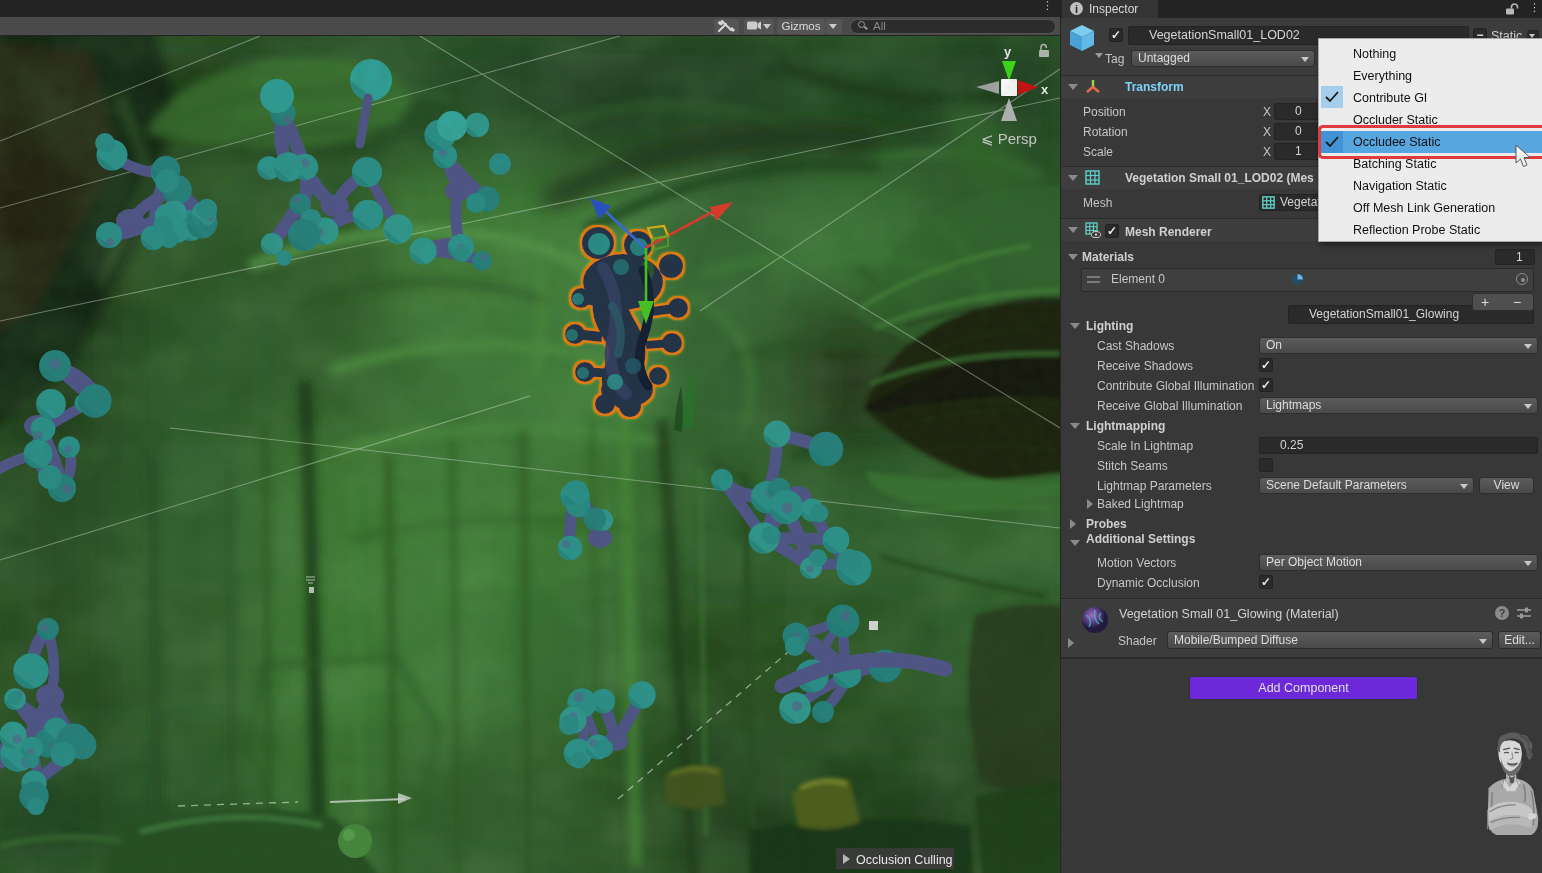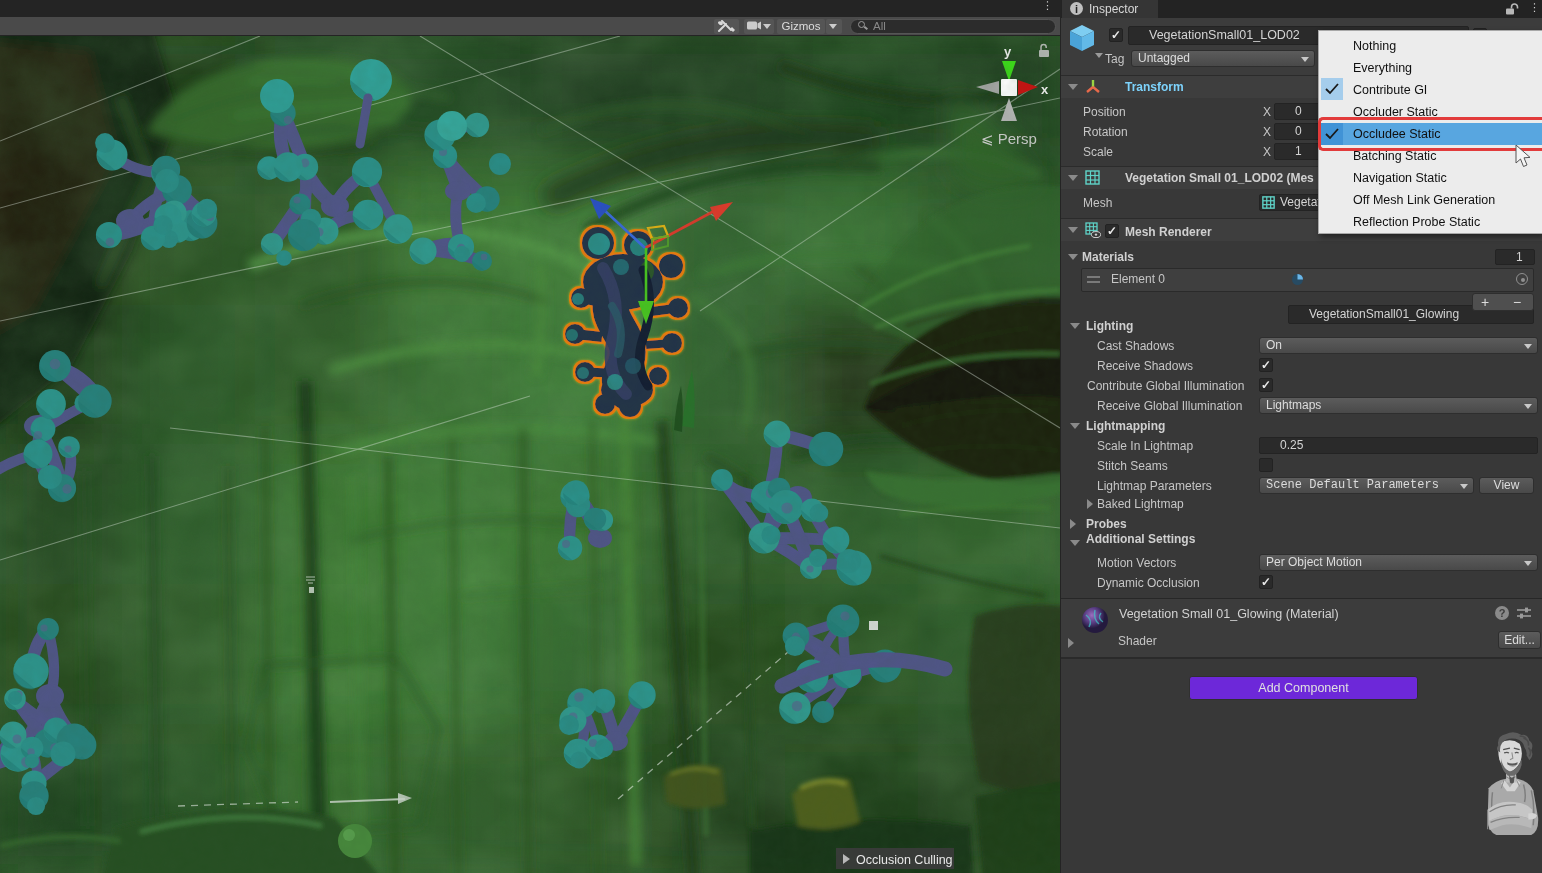--- a/index.html
+++ b/index.html
@@ -20,21 +20,21 @@
   .sep { left:0; width:482px; height:1px; background:#272727; }
   .chdr { left:0; width:482px; height:23px; background:#3e3e3e; border-top:1px solid #2b2b2b; }
   .bold { font-weight:bold; }
   .fld { background:#2a2a2a; border:1px solid #232323; border-radius:2px; color:#d4d4d4; line-height:15px; padding-left:20px; overflow:hidden; white-space:nowrap; }
   .dd { background:linear-gradient(#5c5c5c,#494949); border:1px solid #2e2e2e; border-radius:3px; color:#dcdcdc; line-height:15px; padding-left:6px; overflow:hidden; white-space:nowrap; }
   .dd .arr, .ddarr { position:absolute; right:5px; top:6px; width:0; height:0; border-left:4px solid transparent; border-right:4px solid transparent; border-top:5px solid #c8c8c8; }
   .cb { width:14px; height:14px; background:#2a2a2a; border:1px solid #222; border-radius:2px; color:#e8e8e8; font-size:12px; font-weight:bold; line-height:13px; text-align:center; }
   .tri-d { width:0; height:0; border-left:5px solid transparent; border-right:5px solid transparent; border-top:6px solid #8a8a8a; }
   .tri-r { width:0; height:0; border-top:5px solid transparent; border-bottom:5px solid transparent; border-left:6px solid #8a8a8a; }
   
-  #popup { left:1318px; top:30px; width:224px; height:204px; background:#ececec; border:1px solid #a8a8a8; border-right:none; box-shadow:2px 3px 6px rgba(0,0,0,0.45); color:#101010; }
+  #popup { left:1318px; top:38px; width:224px; height:204px; background:#ececec; border:1px solid #a8a8a8; border-right:none; box-shadow:2px 3px 6px rgba(0,0,0,0.45); color:#101010; }
   #popup .item { position:absolute; left:34px; height:22px; line-height:22px; font-size:12.5px; }
 </style>
 </head>
 <body>
 <div id="root">
 
   <div id="scenetop" class="abs">
     <div class="abs" style="left:1042px;top:3px;width:3px;height:11px;color:#cfcfcf;font-size:11px;line-height:4px;">⋮</div>
   </div>
 
@@ -743,33 +743,33 @@
     <div class="abs" style="left:411px;top:293px;width:62px;height:18px;background:#4f4f4f;border:1px solid #2e2e2e;border-radius:3px;"></div>
     <div class="abs" style="left:420px;top:294px;color:#ddd;font-size:14px;">+</div>
     <div class="abs" style="left:452px;top:294px;color:#ddd;font-size:14px;">−</div>
 
     <div class="abs bold" style="left:25px;top:319px;color:#d0d0d0;">Lighting</div>
     <div class="tri-d abs" style="left:9px;top:323px;"></div>
     <div class="abs" style="left:36px;top:339px;">Cast Shadows</div>
     <div class="dd abs" style="left:198px;top:337px;width:279px;height:17px;">On<span class="arr"></span></div>
     <div class="abs" style="left:36px;top:359px;">Receive Shadows</div>
     <div class="cb abs" style="left:198px;top:358px;">✓</div>
-    <div class="abs" style="left:26px;top:379px;width:162px;overflow:hidden;white-space:nowrap;">Contribute Global Illumination</div>
+    <div class="abs" style="left:36px;top:379px;width:162px;overflow:hidden;white-space:nowrap;">Contribute Global Illumination</div>
     <div class="cb abs" style="left:198px;top:378px;">✓</div>
     <div class="abs" style="left:36px;top:399px;">Receive Global Illumination</div>
     <div class="dd abs" style="left:198px;top:397px;width:279px;height:17px;">Lightmaps<span class="arr"></span></div>
 
     <div class="abs bold" style="left:25px;top:419px;color:#d0d0d0;">Lightmapping</div>
     <div class="tri-d abs" style="left:9px;top:423px;"></div>
     <div class="abs" style="left:36px;top:439px;">Scale In Lightmap</div>
     <div class="fld abs" style="left:198px;top:437px;width:279px;height:17px;">0.25</div>
     <div class="abs" style="left:36px;top:459px;">Stitch Seams</div>
     <div class="cb abs" style="left:198px;top:458px;"></div>
     <div class="abs" style="left:36px;top:479px;">Lightmap Parameters</div>
-    <div class="dd abs" style="left:198px;top:477px;width:215px;height:17px;font-family:Liberation Mono, monospace;">Scene Default Parameters<span class="arr"></span></div>
+    <div class="dd abs" style="left:198px;top:477px;width:215px;height:17px;">Scene Default Parameters<span class="arr"></span></div>
     <div class="dd abs" style="left:418px;top:477px;width:55px;height:17px;text-align:center;padding-left:0;">View</div>
     <div class="tri-r abs" style="left:26px;top:499px;"></div>
     <div class="abs" style="left:36px;top:497px;">Baked Lightmap</div>
 
     <div class="abs bold" style="left:25px;top:517px;color:#d0d0d0;">Probes</div>
     <div class="tri-r abs" style="left:9px;top:519px;"></div>
     <div class="abs bold" style="left:25px;top:532px;color:#d0d0d0;">Additional Settings</div>
     <div class="tri-d abs" style="left:9px;top:540px;"></div>
     <div class="abs" style="left:36px;top:556px;">Motion Vectors</div>
     <div class="dd abs" style="left:198px;top:554px;width:279px;height:17px;">Per Object Motion<span class="arr"></span></div>
@@ -793,20 +793,21 @@
     <div class="abs" style="left:434px;top:606px;width:14px;height:14px;border-radius:50%;background:#8a8a8a;color:#3c3c3c;font-weight:bold;font-size:11px;text-align:center;line-height:14px;">?</div>
     <svg class="abs" style="left:456px;top:607px;" width="14" height="13" viewBox="0 0 14 13">
       <line x1="0" y1="3" x2="14" y2="3" stroke="#9a9a9a" stroke-width="1.6"></line>
       <line x1="0" y1="9" x2="14" y2="9" stroke="#9a9a9a" stroke-width="1.6"></line>
       <rect x="8" y="0.6" width="3" height="4.8" fill="#9a9a9a"></rect>
       <rect x="3" y="6.6" width="3" height="4.8" fill="#9a9a9a"></rect>
     </svg>
     <div class="abs" style="left:477px;top:605px;color:#cfcfcf;font-size:11px;">⋮</div>
     <div class="tri-r abs" style="left:7px;top:638px;"></div>
     <div class="abs" style="left:57px;top:634px;">Shader</div>
+    <div class="dd abs" style="left:106px;top:631px;width:326px;height:18px;line-height:16px;">Mobile/Bumped Diffuse<span class="arr" style="top:6.5px;"></span></div>
     <div class="dd abs" style="left:437px;top:631px;width:43px;height:18px;text-align:center;padding-left:0;line-height:16px;">Edit...</div>
     <div class="sep abs" style="top:657px;height:2px;background:#2a2a2a;"></div>
 
     <div class="abs" style="left:128px;top:676px;width:229px;height:24px;background:#6d28d9;border:1px solid #303030;border-radius:3px;color:#e0e0e0;text-align:center;line-height:22px;font-size:12.5px;">Add Component</div>
 
     <svg class="abs" style="left:414px;top:731px;" width="66" height="106" viewBox="0 0 68 107">
 
       <g>
 
         <path d="M14,58 Q20,50 32,48 L44,48 Q56,51 60,60 L65,88 Q66,102 58,106 L22,106 Q13,102 13,90 Z" fill="#a9a9a9"></path>

